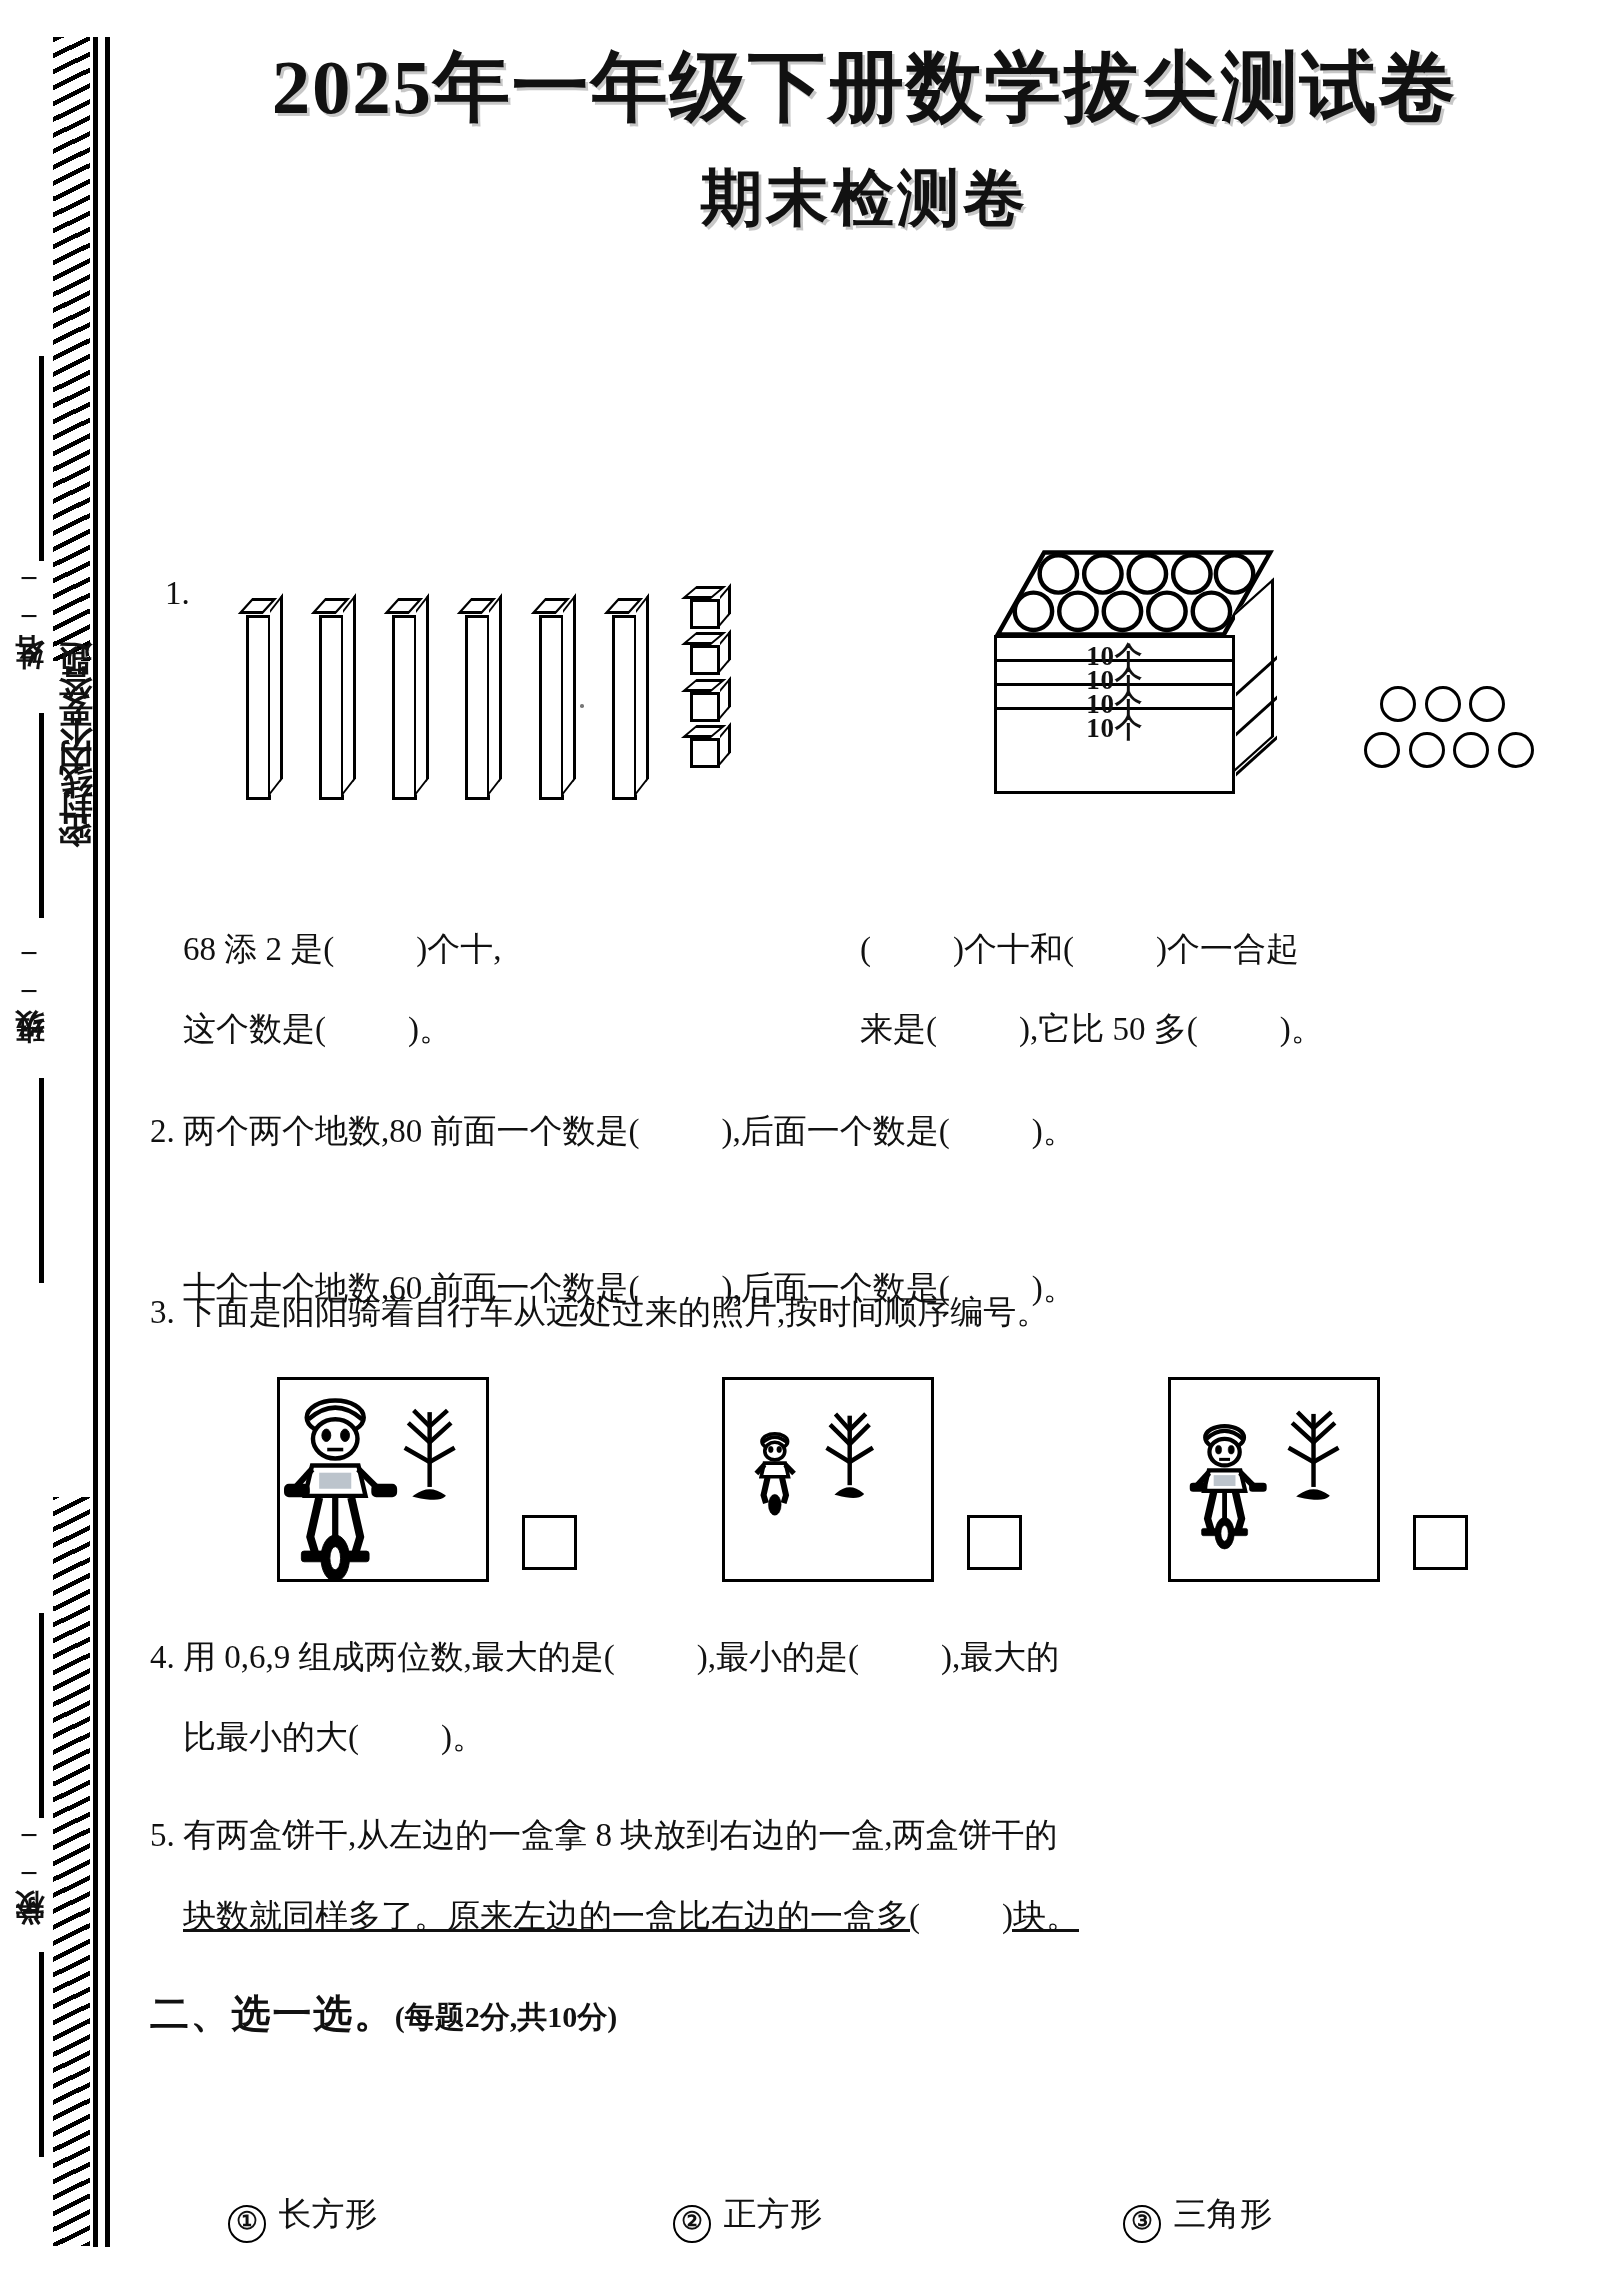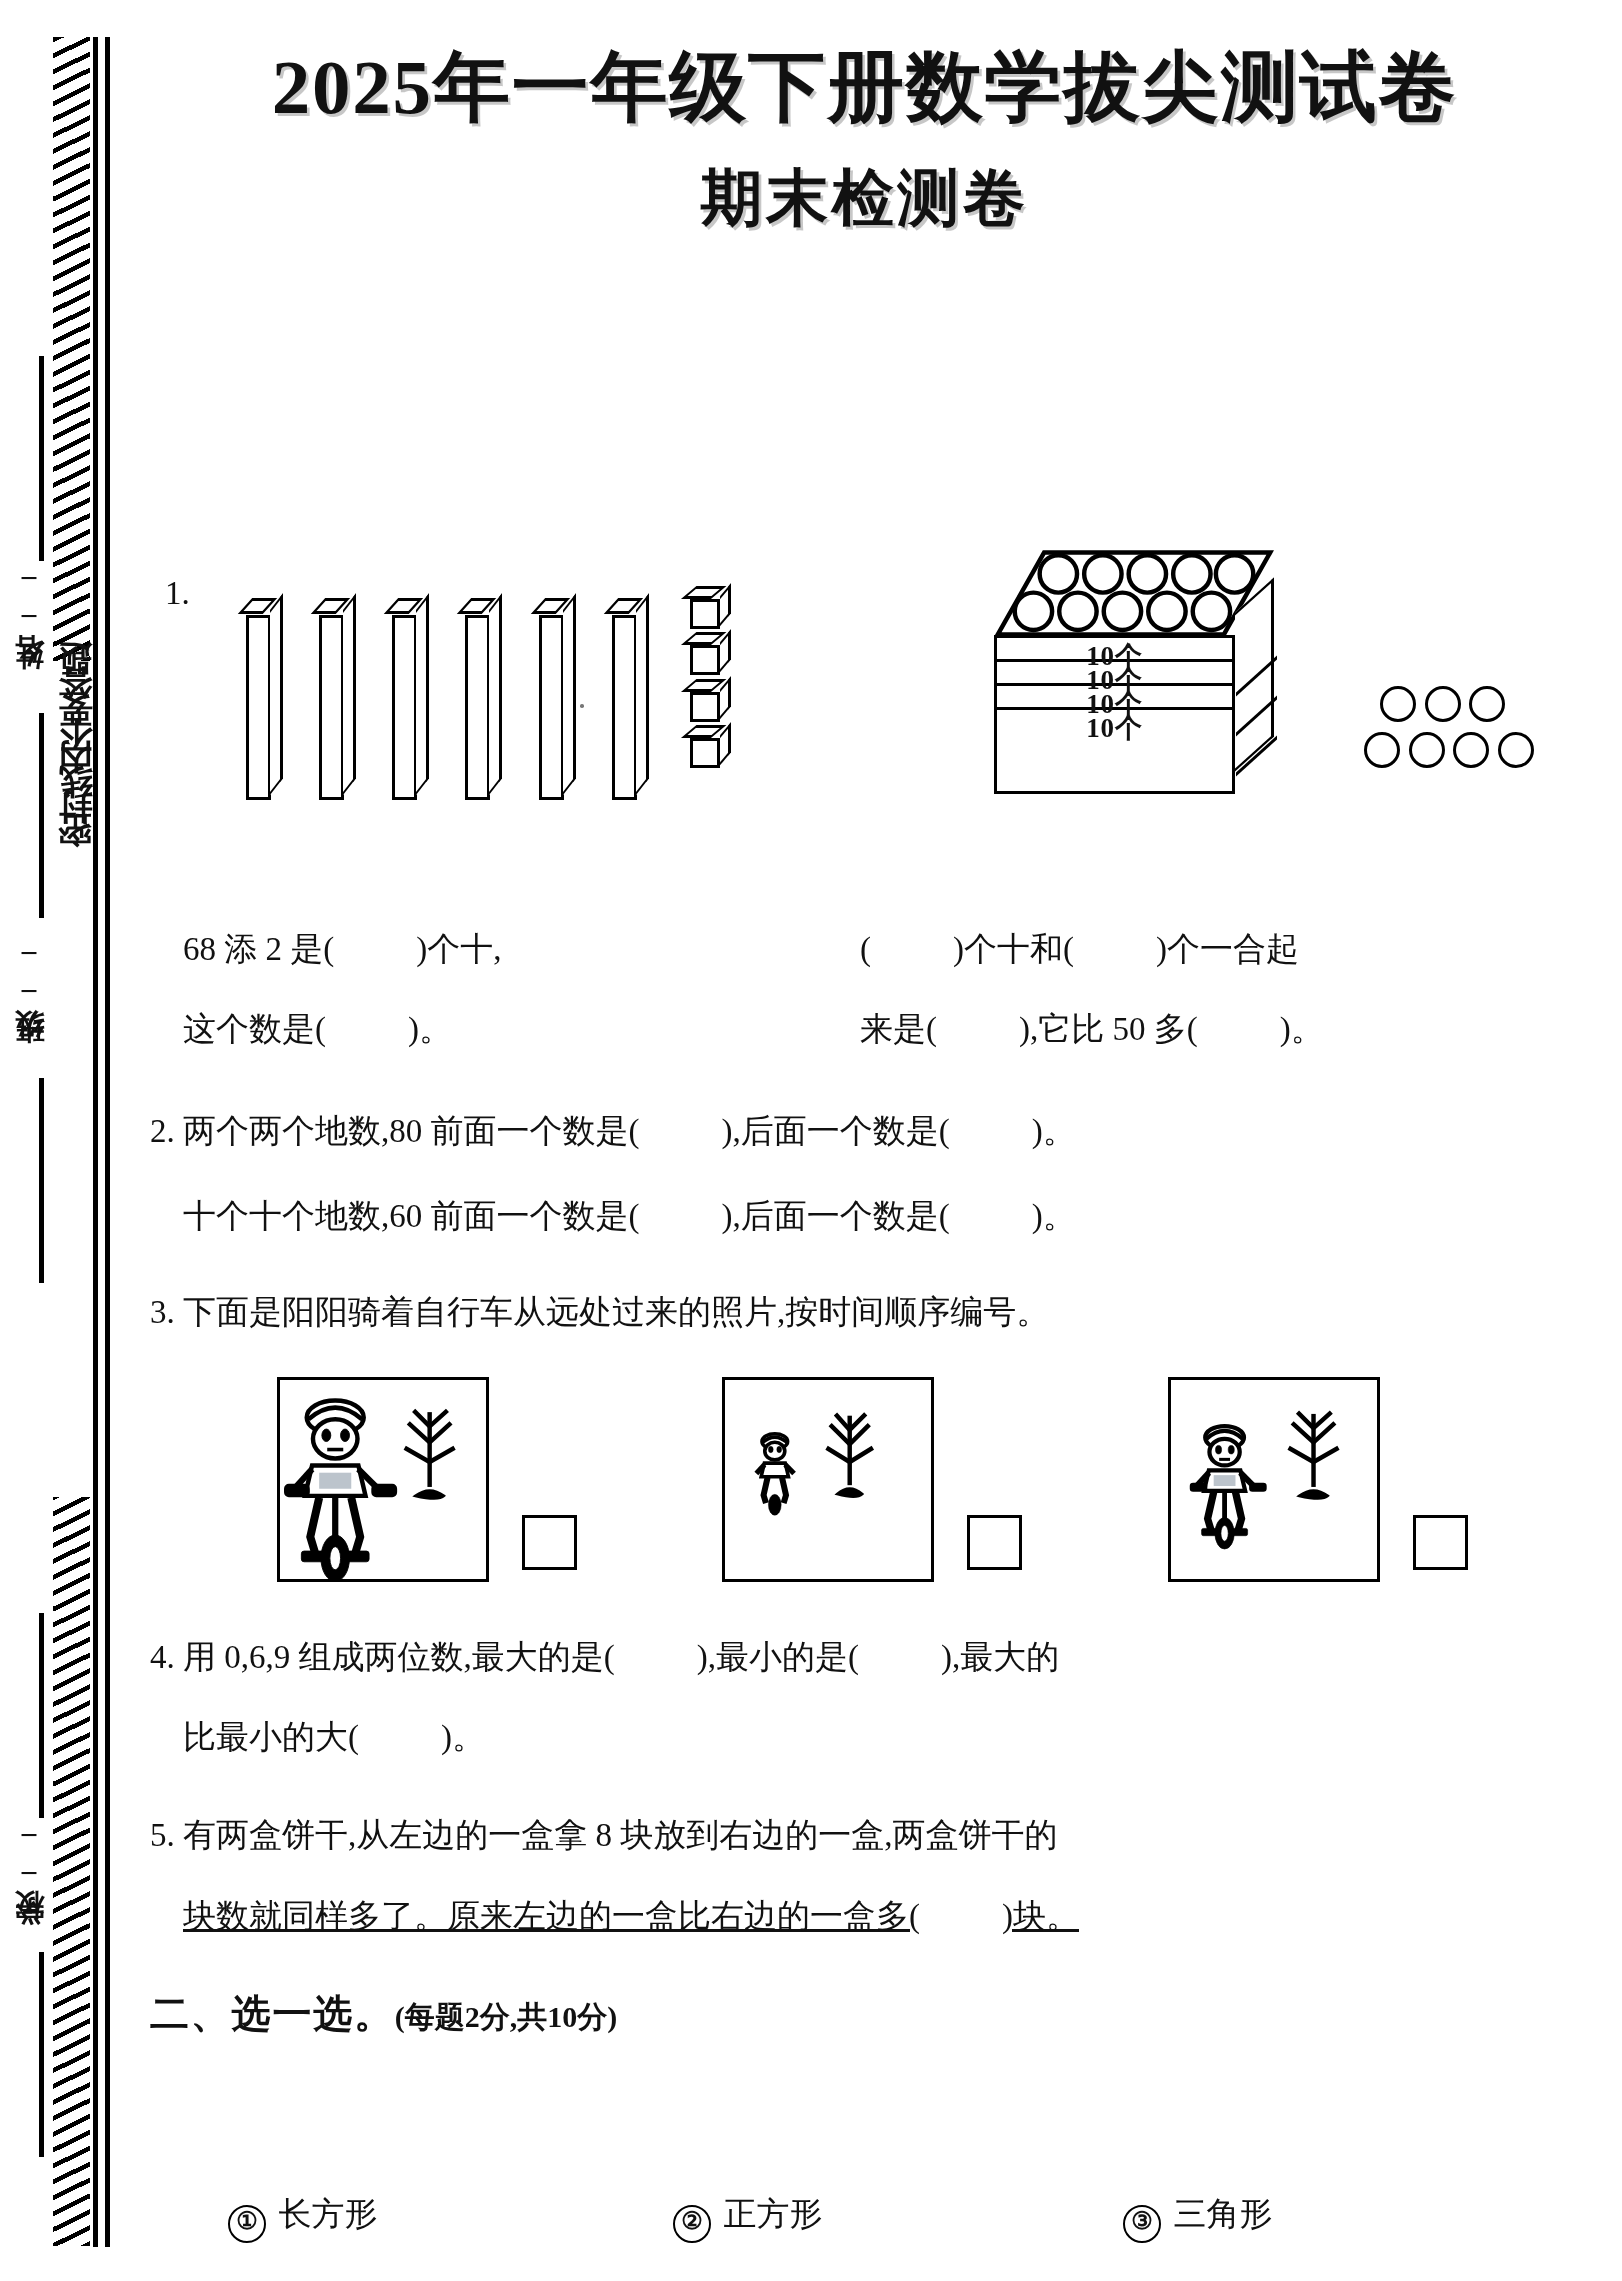--- a/index.html
+++ b/index.html
@@ -378,21 +378,21 @@
       <span>这个数是(</span><span class="blank"></span><span>)。</span>
     </div>
     <div class="qline" style="left:726px; top:1007px;">
       <span>来是(</span><span class="blank"></span><span>),它比 50 多(</span><span class="blank"></span><span>)。</span>
     </div>
 
     <div class="qline" style="left:16px; top:1109px;">
       <span class="qnum">2.</span>
       <span>两个两个地数,80 前面一个数是(</span><span class="blank"></span><span>),后面一个数是(</span><span class="blank"></span><span>)。</span>
     </div>
-    <div class="qline" style="left:49px; top:1194px;">
+    <div class="qline" style="left:49px; top:1266px;">
       <span>十个十个地数,60 前面一个数是(</span><span class="blank"></span><span>),后面一个数是(</span><span class="blank"></span><span>)。</span>
     </div>
 
     <div class="qline" style="left:16px; top:1290px;">
       <span class="qnum">3.</span>
       <span>下面是阳阳骑着自行车从远处过来的照片,按时间顺序编号。</span>
     </div>
 
     <div class="photo" style="left:143px; top:1377px; width:212px; height:205px;">
       <svg viewBox="0 0 238 230" width="212" height="205">

